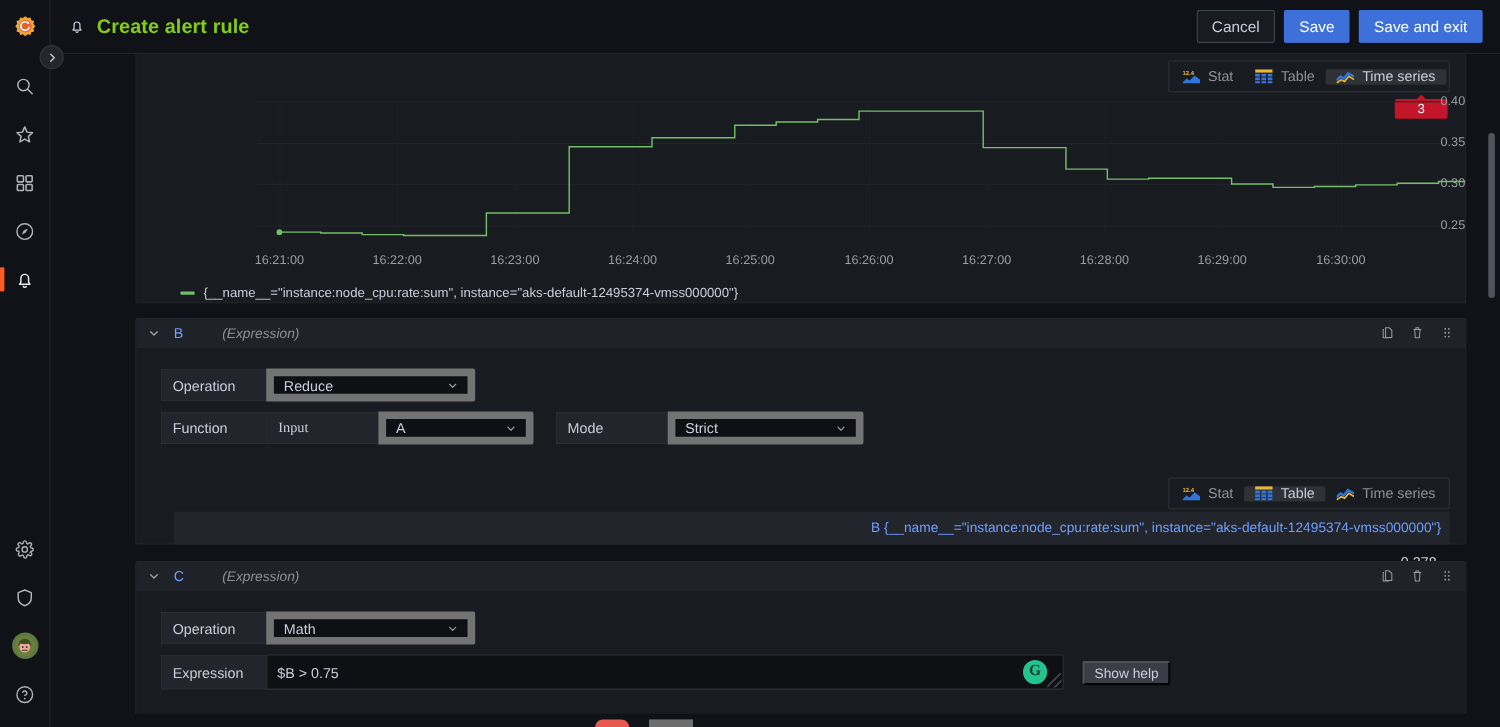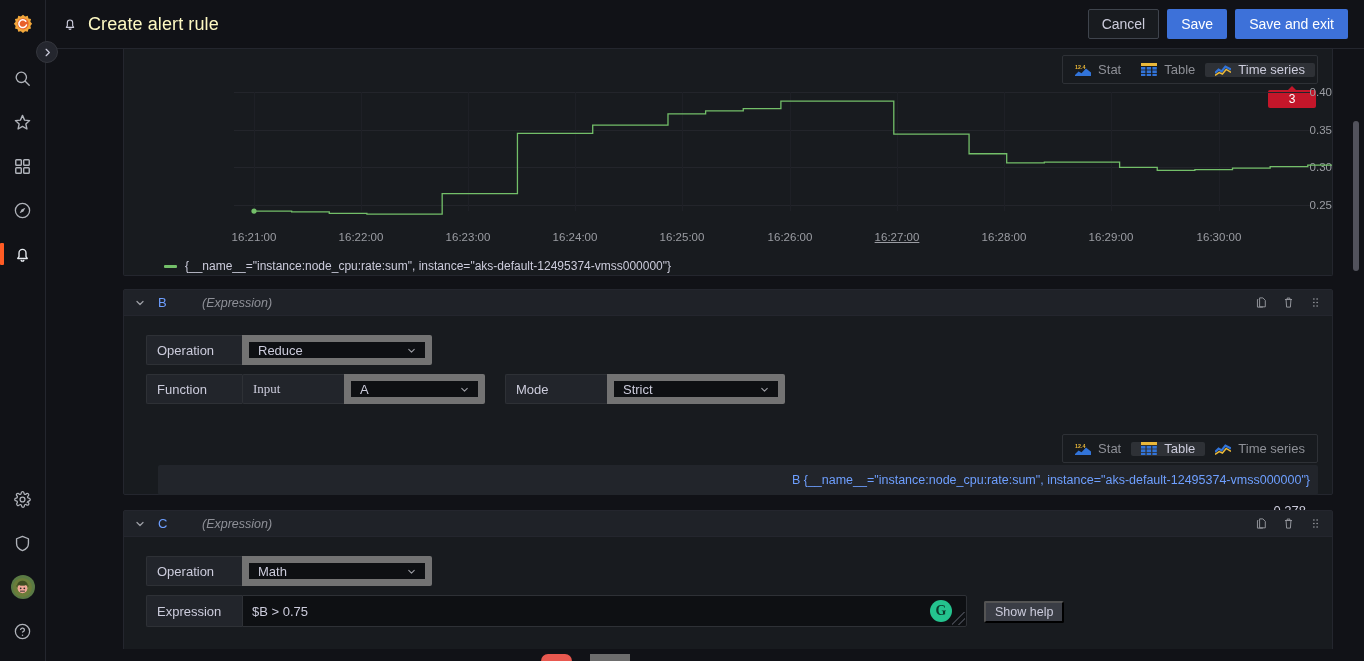--- a/index.html
+++ b/index.html
@@ -46,21 +46,21 @@
 
   
   #topbar {
     position: absolute; left: 46px; top: 0; right: 0; height: 49px;
     background: #111217; border-bottom: 1px solid #24262e;
     display: flex; align-items: center; padding: 0 16px;
     z-index: 30;
   }
   #topbar .bell { color:#ccccdc; display:flex; align-items:center; margin-right:10px;}
   #topbar .bell svg { width:16px; height:16px; }
-  #page-title { font-size: 18px; color: #fef9c3; font-weight: 400; letter-spacing:.1px;}
+  #page-title { font-size: 18px; color: #84cc16; font-weight: 700; letter-spacing:.1px;}
   #topbar-actions { margin-left: auto; display: flex; align-items: center; gap: 8px; }
   .btn {
     height: 30px; padding: 0 13px; border-radius: 2px; font-size: 14px;
     display: inline-flex; align-items: center; justify-content: center;
     border: 1px solid transparent; white-space: nowrap;
   }
   .btn-secondary { background: #181b1f; border-color: #3f444d; color: #ccccdc; }
   .btn-primary { background: #3d71d9; color: #fff; }
 
   
@@ -356,21 +356,21 @@
         <polyline id="series-path" fill="none" stroke="#73bf69" stroke-width="1.3" points="20,163.02666666666667 57.635,163.02666666666667 57.635,163.78 95.27,163.78 95.27,165.2866666666667 132.90499999999997,165.2866666666667 132.90499999999997,166.04000000000002 170.54,166.04000000000002 170.54,166.04000000000002 208.17499999999995,166.04000000000002 208.17499999999995,145.7 245.80999999999997,145.7 245.80999999999997,145.7 283.445,145.7 283.445,85.43333333333337 321.08,85.43333333333337 321.08,85.43333333333337 358.715,85.43333333333337 358.715,77.1466666666667 396.3499999999999,77.1466666666667 396.3499999999999,77.1466666666667 433.98499999999996,77.1466666666667 433.98499999999996,65.84666666666668 471.61999999999995,65.84666666666668 471.61999999999995,62.83333333333334 509.255,62.83333333333334 509.255,60.57333333333335 546.89,60.57333333333335 546.89,53.040000000000006 584.525,53.040000000000006 584.525,53.040000000000006 622.16,53.040000000000006 622.16,53.040000000000006 659.795,53.040000000000006 659.795,86.1866666666667 697.43,86.1866666666667 697.43,86.1866666666667 735.0649999999999,86.1866666666667 735.0649999999999,105.77333333333334 772.6999999999998,105.77333333333334 772.6999999999998,114.81333333333335 810.3349999999999,114.81333333333335 810.3349999999999,114.06000000000002 847.9699999999999,114.06000000000002 847.9699999999999,114.06000000000002 885.605,114.06000000000002 885.605,119.33333333333336 923.2399999999999,119.33333333333336 923.2399999999999,122.34666666666668 960.875,122.34666666666668 960.875,121.59333333333335 998.51,121.59333333333335 998.51,120.08666666666669 1036.145,120.08666666666669 1036.145,118.58000000000001 1073.78,118.58000000000001 1073.78,117.07333333333335 1111.415,117.07333333333335 1111.415,113.30666666666667 1144,113.30666666666667 1144,112.55333333333334"></polyline>
         <circle id="series-start-dot" r="2.6" fill="#73bf69" cx="20" cy="163.02666666666667"></circle>
       </svg>
 
       <div class="xtick" style="left:130px; top:183px;">16:21:00</div>
       <div class="xtick" style="left:237px; top:183px;">16:22:00</div>
       <div class="xtick" style="left:344px; top:183px;">16:23:00</div>
       <div class="xtick" style="left:451px; top:183px;">16:24:00</div>
       <div class="xtick" style="left:558px; top:183px;">16:25:00</div>
       <div class="xtick" style="left:666px; top:183px;">16:26:00</div>
-      <div class="xtick" style="left:773px; top:183px;text-decoration:underline;">16:27:00</div>
+      <div class="xtick" style="left:773px; top:183px;">16:27:00</div>
       <div class="xtick" style="left:880px; top:183px;">16:28:00</div>
       <div class="xtick" style="left:987px; top:183px;">16:29:00</div>
       <div class="xtick" style="left:1095px; top:183px;">16:30:00</div>
     </div>
 
     <div class="legend-row">
       <span class="legend-swatch"></span>
       <span class="legend-label">{__name__="instance:node_cpu:rate:sum", instance="aks-default-12495374-vmss000000"}</span>
     </div>
   </div>

